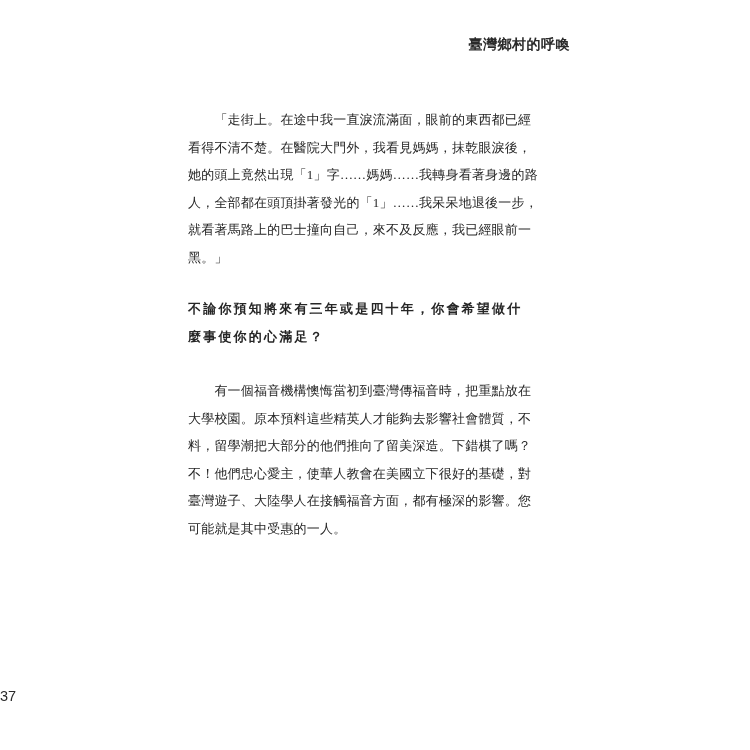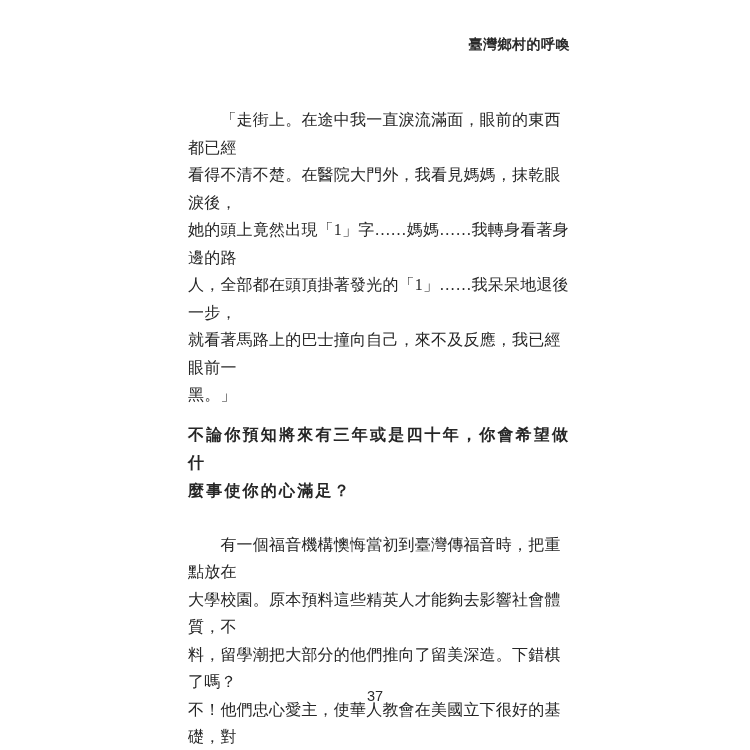--- a/index.html
+++ b/index.html
@@ -26,40 +26,40 @@
   }
   .content {
     position: absolute;
     left: 188px;
     top: 106px;
     width: 388px;
     color: #262626;
   }
   .para {
     margin: 0;
-    font-size: 16px;
+    font-size: 13px;
     line-height: 27.5px;
     white-space: pre-line;
     letter-spacing: 0.2px;
   }
   .para.question {
     font-weight: 700;
     letter-spacing: 2.2px;
     line-height: 28px;
-    margin-top: 12px;
+    margin-top: 24px;
   }
   .para.body-1 {
     margin-top: 26px;
   }
   .page-number {
     position: absolute;
     top: 688px;
     left: 0;
     width: 100%;
-    text-align: center;
+    text-align: left;
     font-family: "Liberation Sans", "DejaVu Sans", sans-serif;
     font-size: 14.5px;
     color: #2a2a2a;
   }
 </style>
 </head>
 <body>
 
 <div class="page">
 

